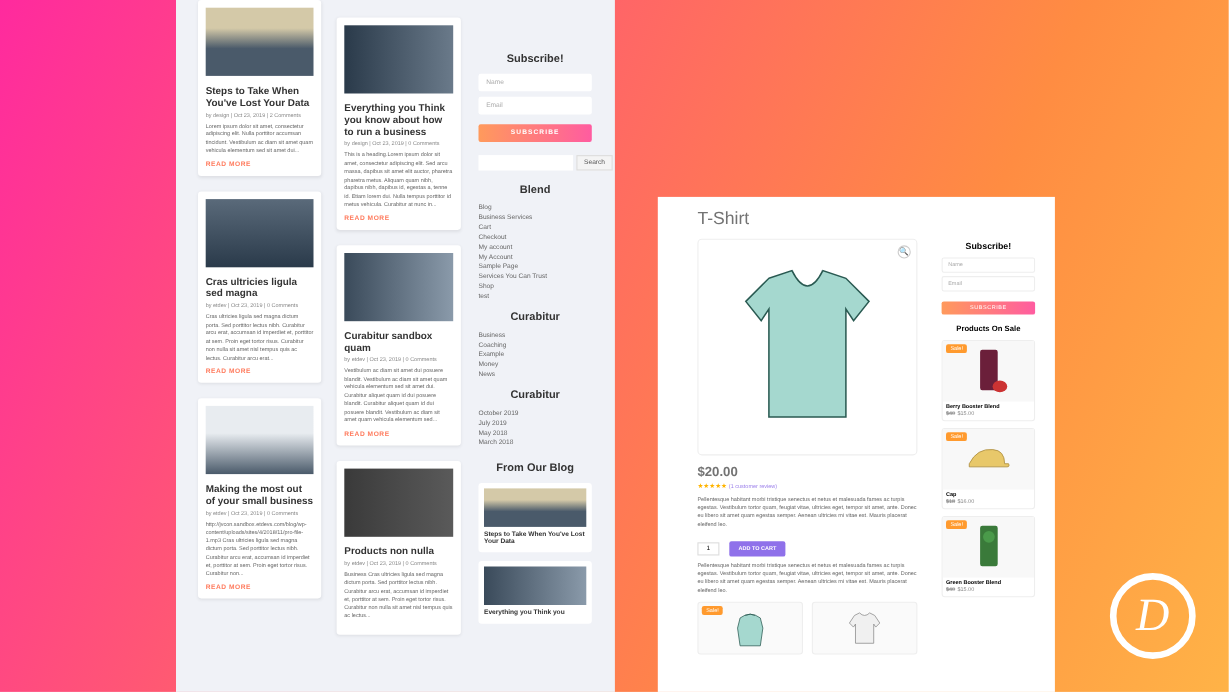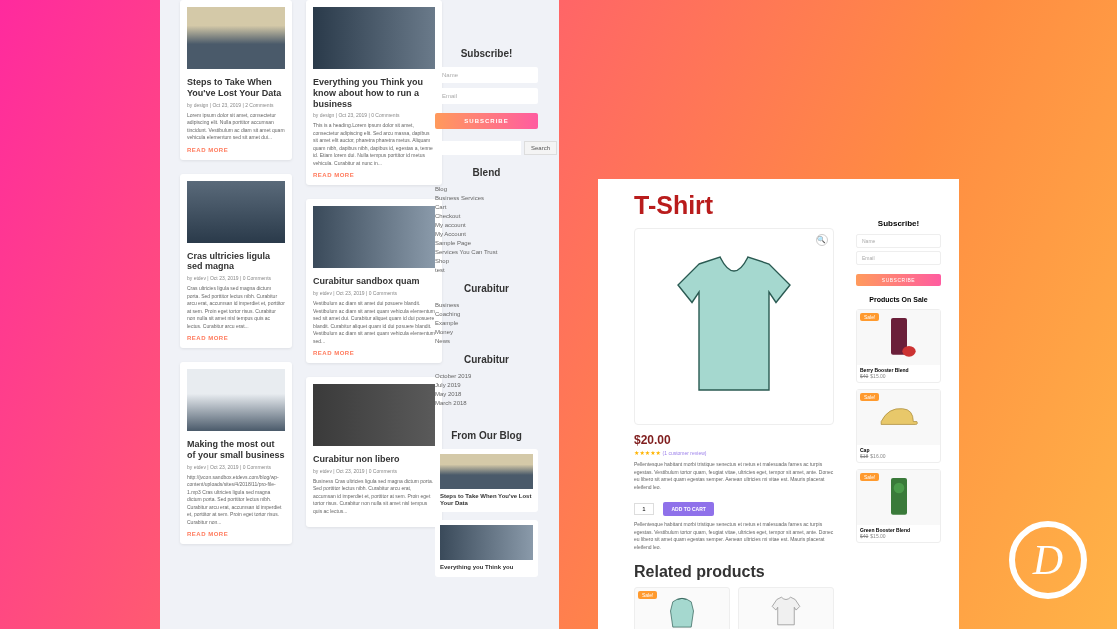--- a/index.html
+++ b/index.html
@@ -25,25 +25,25 @@
 .sbtn{width:100%;background:linear-gradient(90deg,#ff9a5c,#ff5ca0);border:none;color:#fff;font-size:6px;padding:5px;letter-spacing:1px;border-radius:2px;font-weight:600}
 .searchwrap{display:flex;gap:3px;margin:12px 0}
 .searchwrap input{flex:1;background:#fff;border:none;padding:4px;font-size:6px}
 .searchwrap button{background:#f4f4f4;border:1px solid #ddd;font-size:6px;padding:3px 6px;color:#555}
 .slink{display:block;font-size:6px;color:#666;margin-bottom:3px}
 .fbcard{background:#fff;border-radius:3px;padding:5px;margin-bottom:8px}
 .fbimg{width:100%;height:35px;background:linear-gradient(180deg,#d4c9a8 30%,#4a5a6a 60%);margin-bottom:4px}
 .fbimg.fb2{background:linear-gradient(90deg,#3a4a5a,#8a9aaa)}
 .fbtitle{font-size:6px;font-weight:700;color:#333;line-height:1.2}
 
-.ptitle{font-size:25px;font-weight:700;color:#b91c1c}
+.ptitle{font-size:16px;font-weight:400;color:#737373}
 .pimg-wrap{border:1px solid #eee;border-radius:4px;position:relative;margin-top:8px}
 .pimg{width:100%;height:195px;display:flex;align-items:center;justify-content:center}
 .zoom{position:absolute;top:5px;right:5px;width:12px;height:12px;border:1px solid #ccc;border-radius:50%;display:flex;align-items:center;justify-content:center;font-size:7px;color:#888}
-.price{color:#7f1d1d;font-size:12px;font-weight:700;margin-top:8px}
+.price{color:#737373;font-size:12px;font-weight:700;margin-top:8px}
 .stars{font-size:6px;color:#ffb400;margin-top:2px}
 .rev{font-size:5px;color:#9b7fea}
 .pdesc{font-size:5px;color:#666;line-height:1.5;margin-top:5px}
 .qty{width:20px;border:1px solid #ddd;text-align:center;font-size:6px;padding:2px}
 .addcart{background:#8f71ea;color:#fff;border:none;font-size:5px;padding:4px 8px;margin-left:5px;border-radius:2px;font-weight:600}
 .sect{font-size:16px;font-weight:800;color:#333;margin-top:12px}
 .related{display:flex;gap:8px;margin-top:6px}
 .relcard{flex:1;border:1px solid #eee;border-radius:3px;position:relative;height:48px;background:#fafafa}
 .sale{position:absolute;top:3px;left:3px;background:#ff9a2e;color:#fff;font-size:5px;padding:1px 4px;border-radius:2px}
 
@@ -85,38 +85,38 @@
     </div>
     <div class="card">
       <div class="cardimg i3"></div>
       <div class="ctitle">Making the most out of your small business</div>
       <div class="cmeta">by etdev | Oct 23, 2019 | 0 Comments</div>
       <div class="ctext">http://jvcon.sandbox.etdevs.com/blog/wp-content/uploads/sites/4/2018/11/pro-file-1.mp3 Cras ultricies ligula sed magna dictum porta. Sed porttitor lectus nibh. Curabitur arcu erat, accumsan id imperdiet et, porttitor at sem. Proin eget tortor risus. Curabitur non...</div>
       <div class="readmore">READ MORE</div>
     </div>
   </div>
 
-  <div class="col" style="left:146px;top:0;width:136px">
+  <div class="col" style="left:146px;top:16px;width:113px">
     <div class="card">
       <div class="cardimg i2"></div>
       <div class="ctitle">Everything you Think you know about how to run a business</div>
       <div class="cmeta">by design | Oct 23, 2019 | 0 Comments</div>
       <div class="ctext">This is a heading.Lorem ipsum dolor sit amet, consectetur adipiscing elit. Sed arcu massa, dapibus sit amet elit auctor, pharetra pharetra metus. Aliquam quam nibh, dapibus nibh, dapibus id, egestas a, tenne id. Etiam lorem dui. Nulla tempus porttitor id metus vehicula. Curabitur at nunc in...</div>
       <div class="readmore">READ MORE</div>
     </div>
     <div class="card">
       <div class="cardimg i4"></div>
       <div class="ctitle">Curabitur sandbox quam</div>
       <div class="cmeta">by etdev | Oct 23, 2019 | 0 Comments</div>
       <div class="ctext">Vestibulum ac diam sit amet dui posuere blandit. Vestibulum ac diam sit amet quam vehicula elementum sed sit amet dui. Curabitur aliquet quam id dui posuere blandit. Curabitur aliquet quam id dui posuere blandit. Vestibulum ac diam sit amet quam vehicula elementum sed...</div>
       <div class="readmore">READ MORE</div>
     </div>
     <div class="card">
       <div class="cardimg i6"></div>
-      <div class="ctitle">Curabitur non libero</div>
+      <div class="ctitle">Products non nulla</div>
       <div class="cmeta">by etdev | Oct 23, 2019 | 0 Comments</div>
       <div class="ctext">Business Cras ultricies ligula sed magna dictum porta. Sed porttitor lectus nibh. Curabitur arcu erat, accumsan id imperdiet et, porttitor at sem. Proin eget tortor risus. Curabitur non nulla sit amet nisl tempus quis ac lectus...</div>
     </div>
   </div>
 
   <div class="col" style="left:275px;top:48px;width:103px">
     <div class="sheading">Subscribe!</div>
     <div class="sinput">Name</div>
     <div class="sinput">Email</div>
     <button class="sbtn">SUBSCRIBE</button>
@@ -145,21 +145,21 @@
       <a class="slink">Money</a>
       <a class="slink">News</a>
     </div>
     <div class="sheading" style="margin-top:10px">Curabitur</div>
     <div>
       <a class="slink">October 2019</a>
       <a class="slink">July 2019</a>
       <a class="slink">May 2018</a>
       <a class="slink">March 2018</a>
     </div>
-    <div class="sheading" style="margin-top:24px">From Our Blog</div>
+    <div class="sheading" style="margin-top:14px">From Our Blog</div>
     <div class="fbcard">
       <div class="fbimg"></div>
       <div class="fbtitle">Steps to Take When You've Lost Your Data</div>
     </div>
     <div class="fbcard">
       <div class="fbimg fb2"></div>
       <div class="fbtitle">Everything you Think you</div>
     </div>
   </div>
 </div>
@@ -177,21 +177,20 @@
       </div>
     </div>
     <div class="price">$20.00</div>
     <div class="stars">★★★★★ <span class="rev">(1 customer review)</span></div>
     <div class="pdesc">Pellentesque habitant morbi tristique senectus et netus et malesuada fames ac turpis egestas. Vestibulum tortor quam, feugiat vitae, ultricies eget, tempor sit amet, ante. Donec eu libero sit amet quam egestas semper. Aenean ultricies mi vitae est. Mauris placerat eleifend leo.</div>
     <div style="margin-top:6px">
       <input class="qty" value="1" style="">
       <button class="addcart">ADD TO CART</button>
     </div>
     <div class="pdesc">Pellentesque habitant morbi tristique senectus et netus et malesuada fames ac turpis egestas. Vestibulum tortor quam, feugiat vitae, ultricies eget, tempor sit amet, ante. Donec eu libero sit amet quam egestas semper. Aenean ultricies mi vitae est. Mauris placerat eleifend leo.</div>
-    <div class="sect">Related products</div>
     <div class="related">
       <div class="relcard">
         <span class="sale">Sale!</span>
         <svg viewBox="0 0 100 100" style="width:100%;height:100%">
             <path d="M30 30 Q50 15 70 30 L75 50 L70 85 L30 85 L25 50 Z M40 25 Q50 20 60 25" fill="#a5d8cf" stroke="#2a5a52" stroke-width="1.5"></path>
           </svg>
       </div>
       <div class="relcard">
         <svg viewBox="0 0 100 100" style="width:100%;height:100%">
             <path d="M30 25 L40 20 Q50 30 60 20 L70 25 L80 40 L72 48 L68 42 L68 80 L32 80 L32 42 L28 48 L20 40 Z" fill="#f0f0f0" stroke="#888" stroke-width="1.5"></path>

